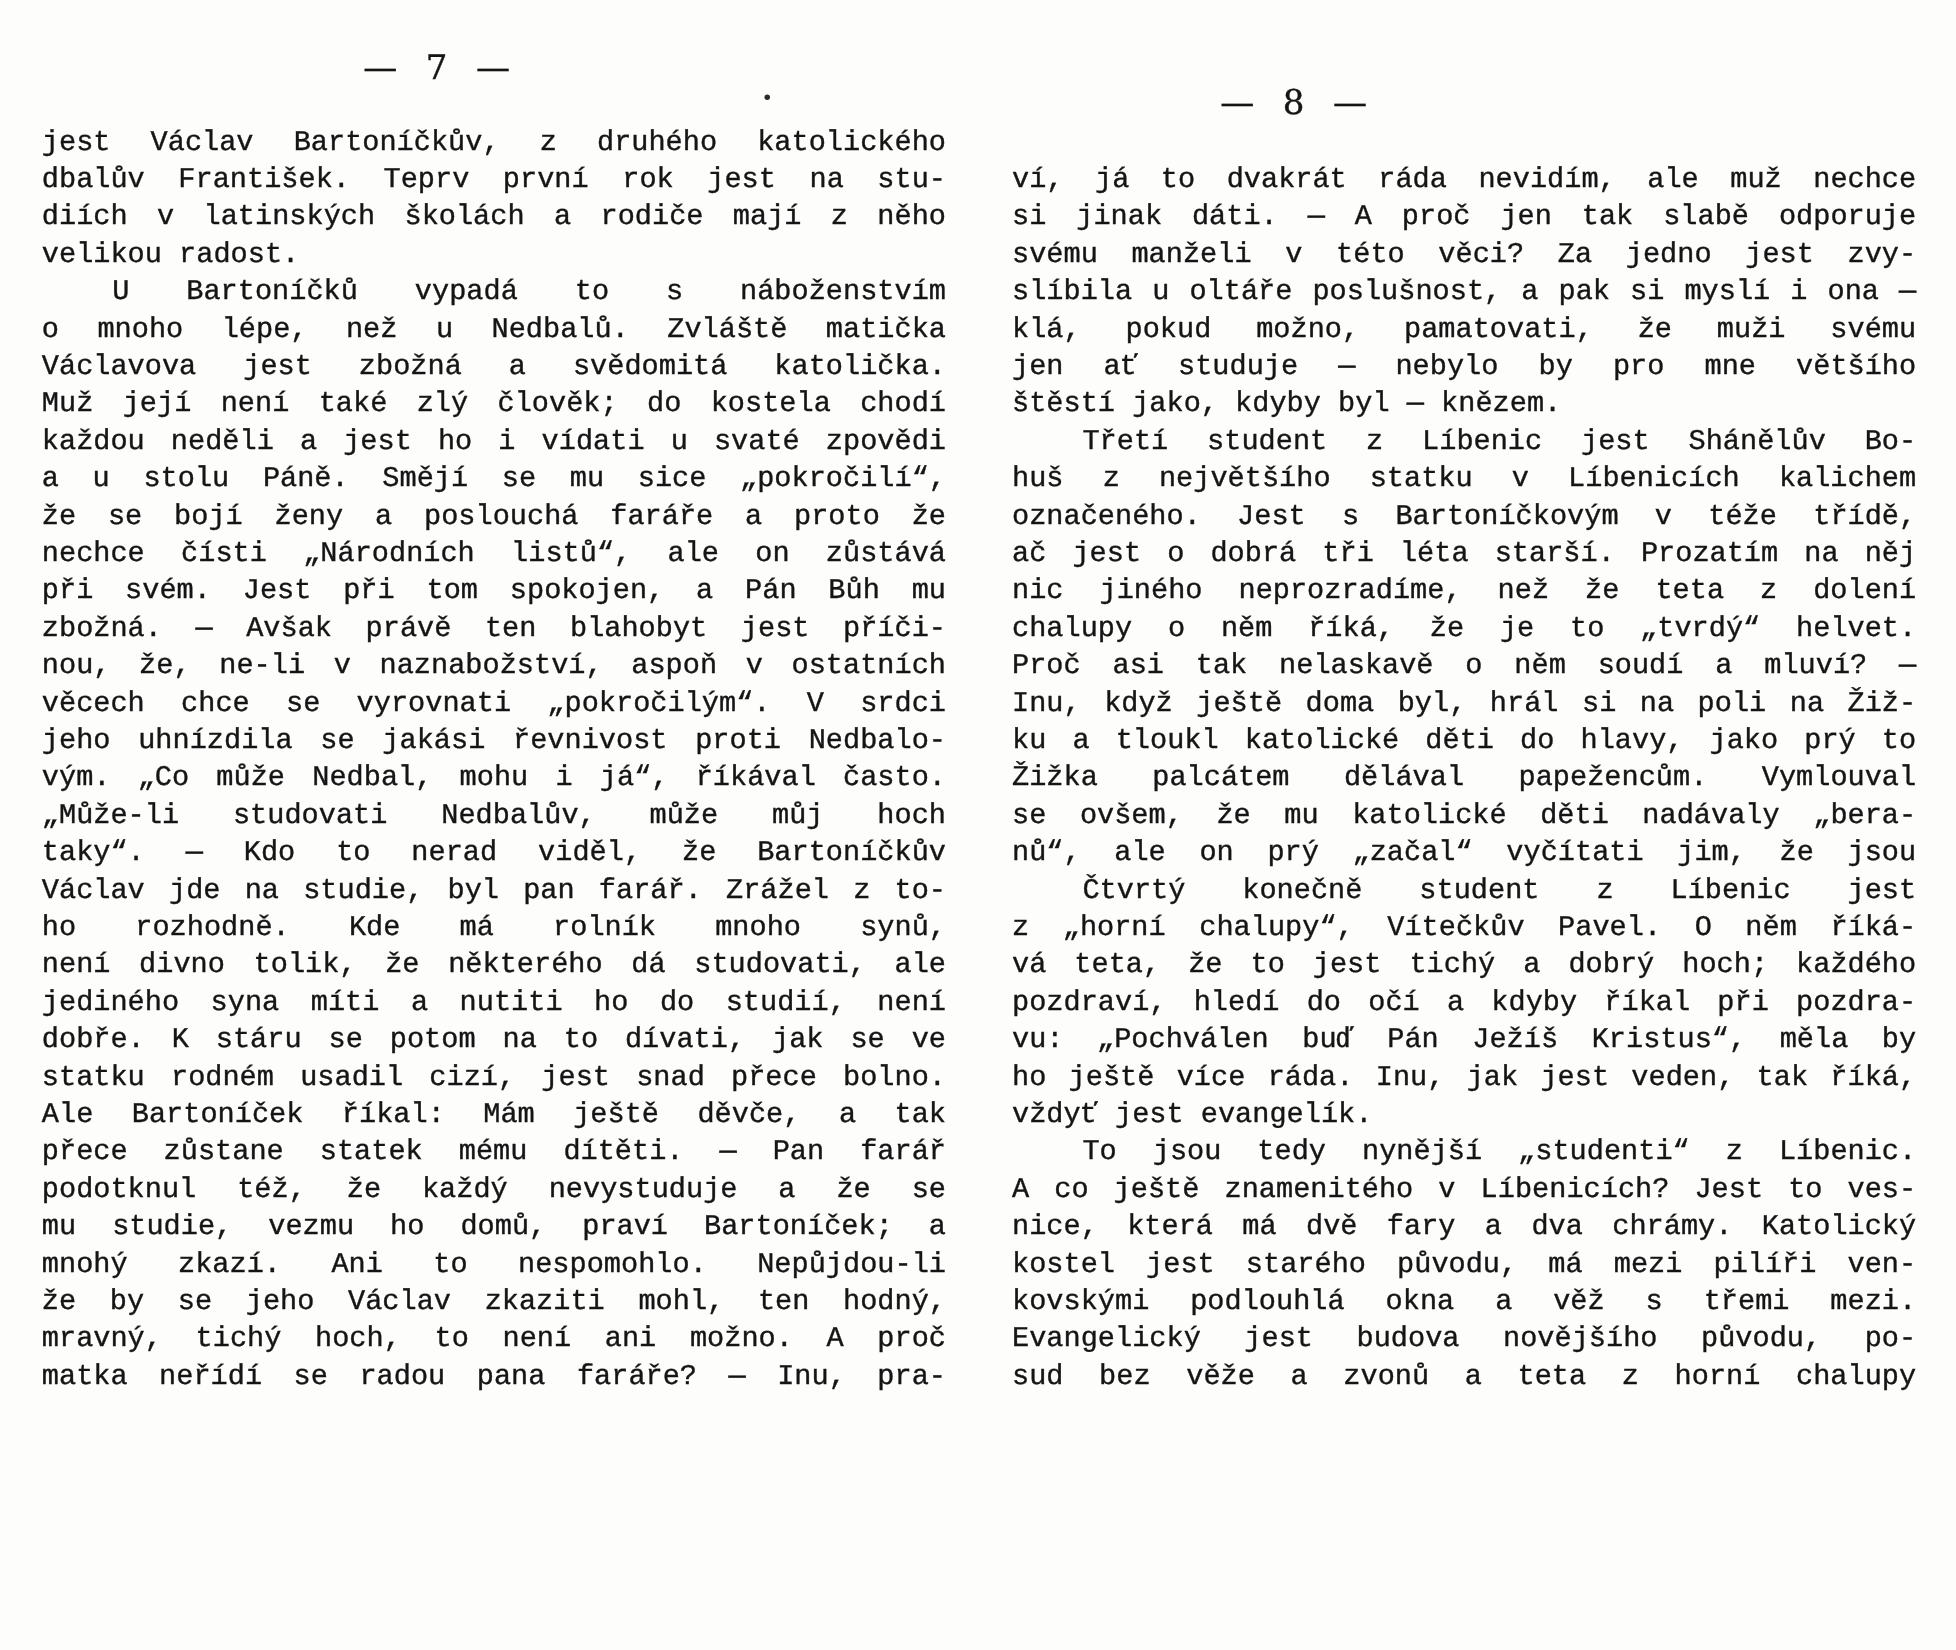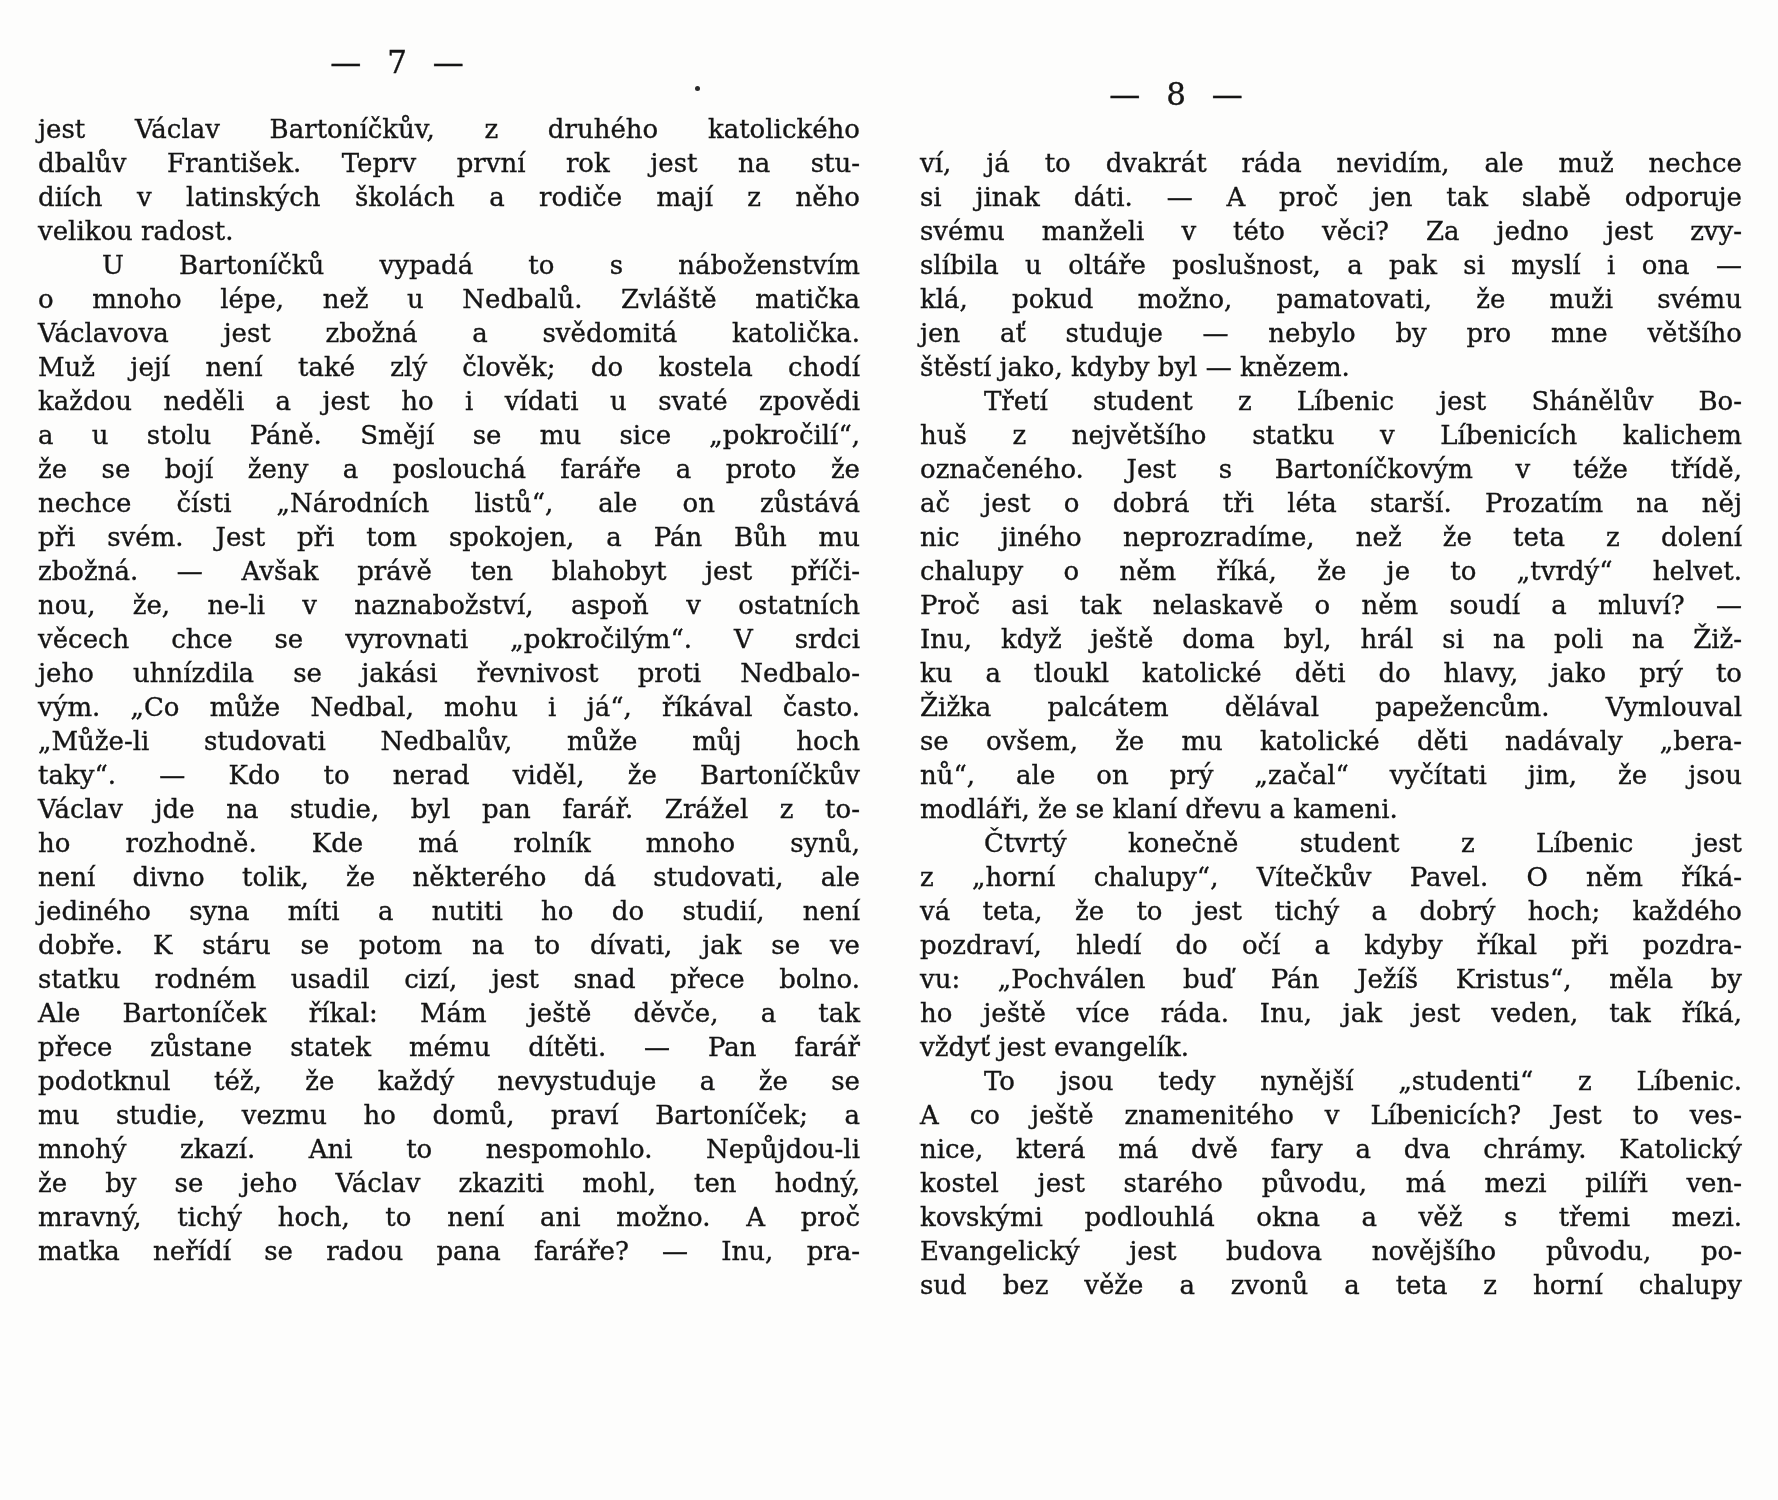--- a/index.html
+++ b/index.html
@@ -24,21 +24,21 @@
     position: absolute;
     width: 100%;
     text-align: center;
     font-size: 31px;
     word-spacing: 16px;
     -webkit-text-stroke: 0.35px #151515;
   }
   .page-left  .page-number { top: 44px; left: -52px; }
   .page-right .page-number { top: 76px; left: -155px; }
 
-  .text-block { position: absolute; width: 100%; }
+  .text-block { position: absolute; width: 100%; font-family: Liberation Mono, monospace; }
   .page-left  .text-block { top: 112px; }
   .page-right .text-block { top: 146px; }
 
   .line {
     font-size: 26px;
     line-height: 34px;
     height: 34px;
     text-align: justify;
     text-align-last: justify;
     -webkit-text-stroke: 0.35px #151515;
@@ -119,21 +119,20 @@
         <div class="line">označeného. Jest s Bartoníčkovým v téže třídě,</div>
         <div class="line">ač jest o dobrá tři léta starší. Prozatím na něj</div>
         <div class="line">nic jiného neprozradíme, než že teta z dolení</div>
         <div class="line">chalupy o něm říká, že je to „tvrdý“ helvet.</div>
         <div class="line">Proč asi tak nelaskavě o něm soudí a mluví? —</div>
         <div class="line">Inu, když ještě doma byl, hrál si na poli na Žiž-</div>
         <div class="line">ku a tloukl katolické děti do hlavy, jako prý to</div>
         <div class="line">Žižka palcátem dělával papežencům. Vymlouval</div>
         <div class="line">se ovšem, že mu katolické děti nadávaly „bera-</div>
         <div class="line">nů“, ale on prý „začal“ vyčítati jim, že jsou</div>
-        <div class="line par-end">modláři, že se klaní dřevu a kameni.</div>
         <div class="line indent">Čtvrtý konečně student z Líbenic jest</div>
         <div class="line">z „horní chalupy“, Vítečkův Pavel. O něm říká-</div>
         <div class="line">vá teta, že to jest tichý a dobrý hoch; každého</div>
         <div class="line">pozdraví, hledí do očí a kdyby říkal při pozdra-</div>
         <div class="line">vu: „Pochválen buď Pán Ježíš Kristus“, měla by</div>
         <div class="line">ho ještě více ráda. Inu, jak jest veden, tak říká,</div>
         <div class="line par-end">vždyť jest evangelík.</div>
         <div class="line indent">To jsou tedy nynější „studenti“ z Líbenic.</div>
         <div class="line">A co ještě znamenitého v Líbenicích? Jest to ves-</div>
         <div class="line">nice, která má dvě fary a dva chrámy. Katolický</div>

